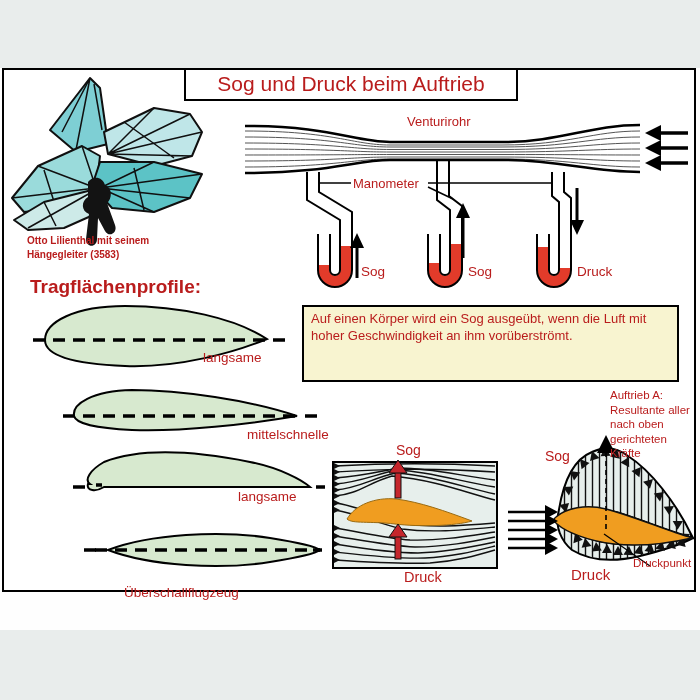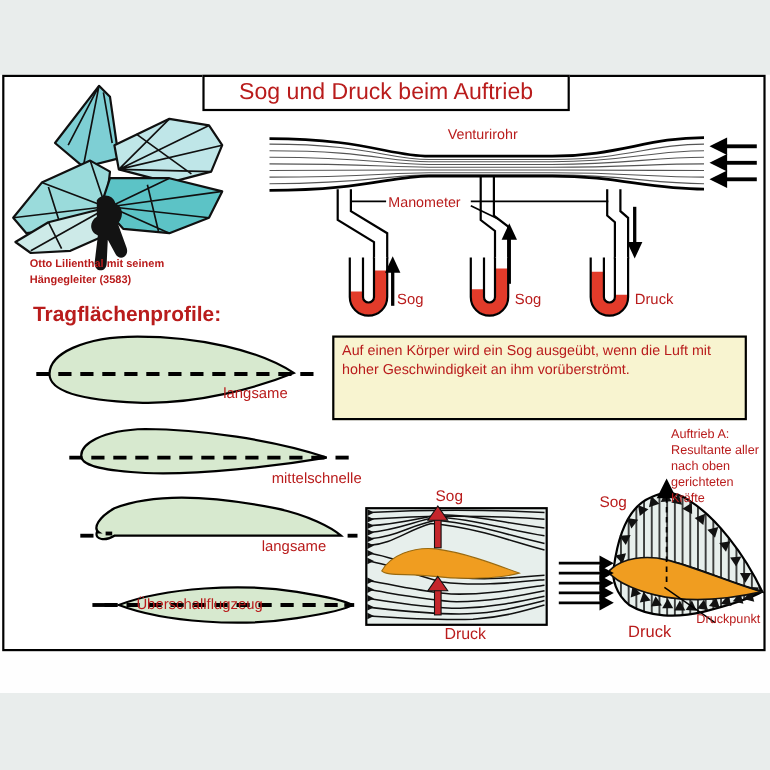--- a/index.html
+++ b/index.html
@@ -146,21 +146,21 @@
       <line x1="53" y1="195" x2="65" y2="195"></line>
         <line x1="293" y1="258" x2="302" y2="258"></line>
       <line x1="64" y1="258" x2="76" y2="258"></line>
         <line x1="296" y1="195" x2="305" y2="195"></line>
       <line x1="76" y1="193" x2="82" y2="193"></line>
     </g>
   </svg>
   <div class="lbl" style="left:203px;top:350px;">langsame</div>
   <div class="lbl" style="left:233px;top:427px;margin-left:14px;">mittelschnelle</div>
   <div class="lbl" style="left:238px;top:489px;">langsame</div>
-  <div class="lbl" style="left:124px;top:542px;">Überschallflugzeug</div>
+  <div class="lbl" style="left:124px;top:585px;">Überschallflugzeug</div>
 
   <div class="infobox">
     <p>Auf einen Körper wird ein Sog ausgeübt, wenn die Luft mit hoher Geschwindigkeit an ihm vorüberströmt.</p>
   </div>
 
   <svg class="abs" style="left:331px;top:440px;" width="172" height="150" viewBox="0 0 172 150">
     <rect x="2" y="22" width="164" height="106" fill="#e7efec" stroke="#000" stroke-width="2"></rect>
     <g fill="none" stroke="#111" stroke-width="1.4">
       <path d="M4,26 C40,24 90,22 164,26"></path>
       <path d="M4,32 C40,30 90,27 164,32"></path>

